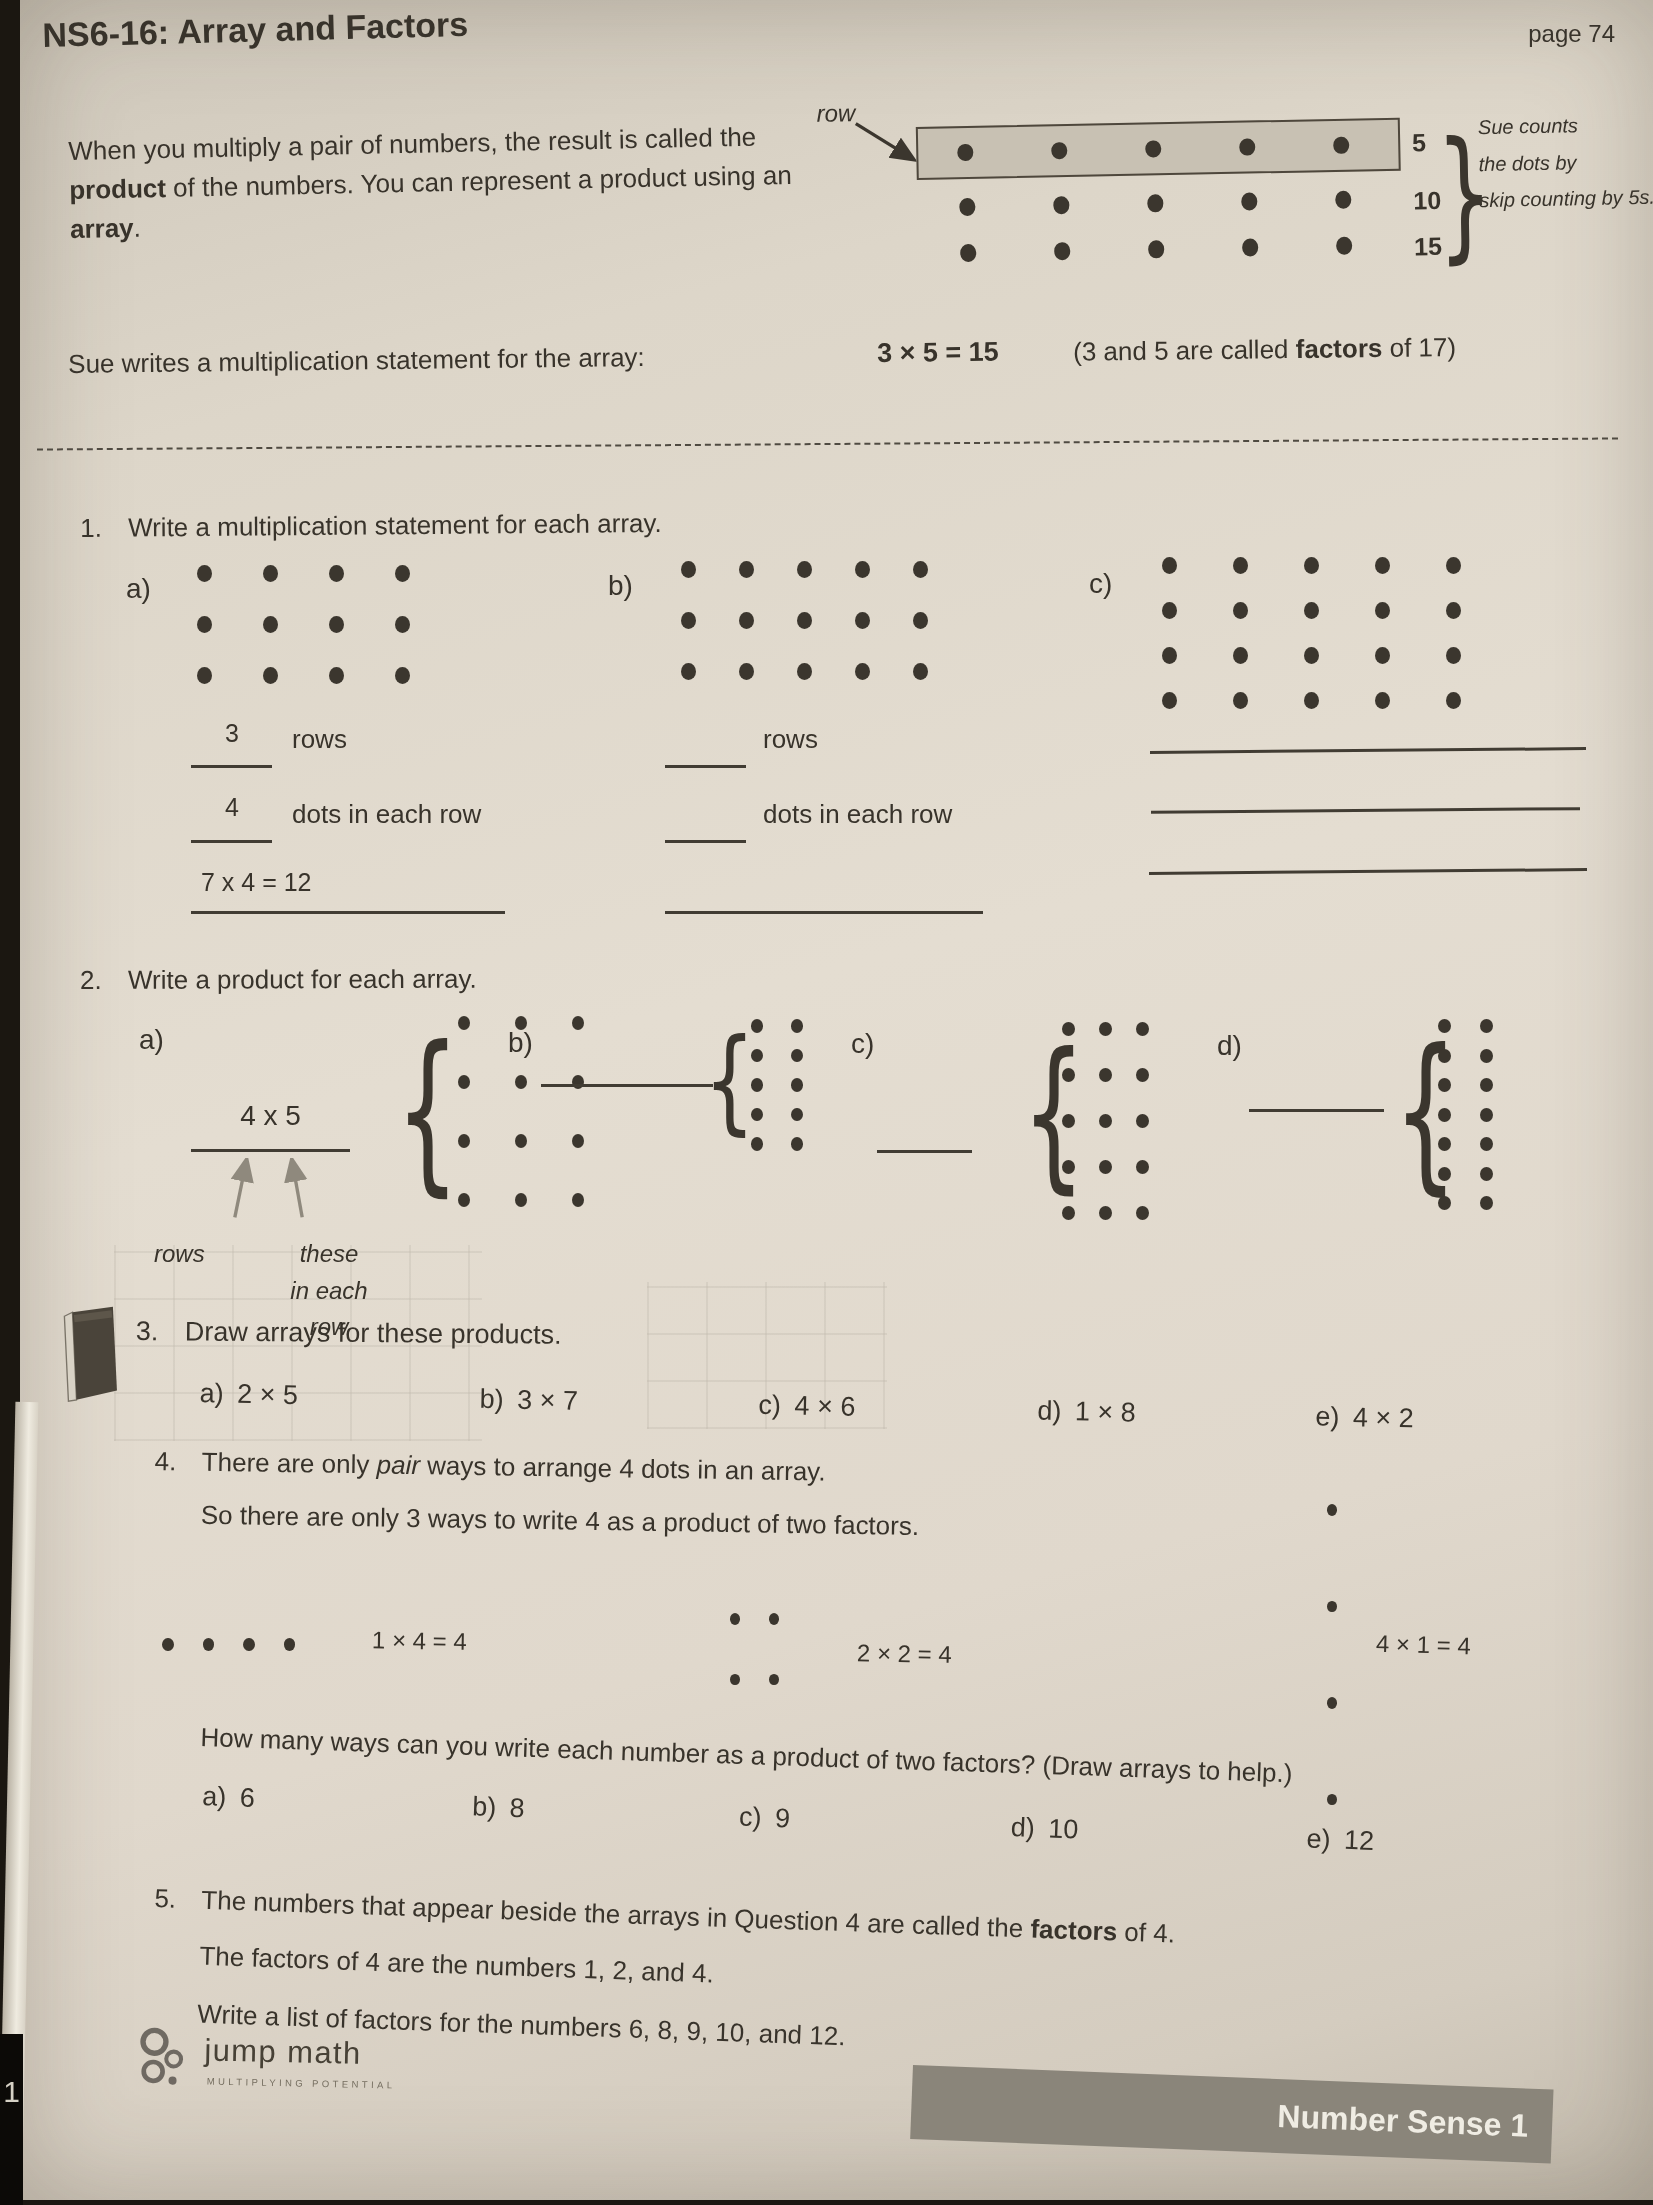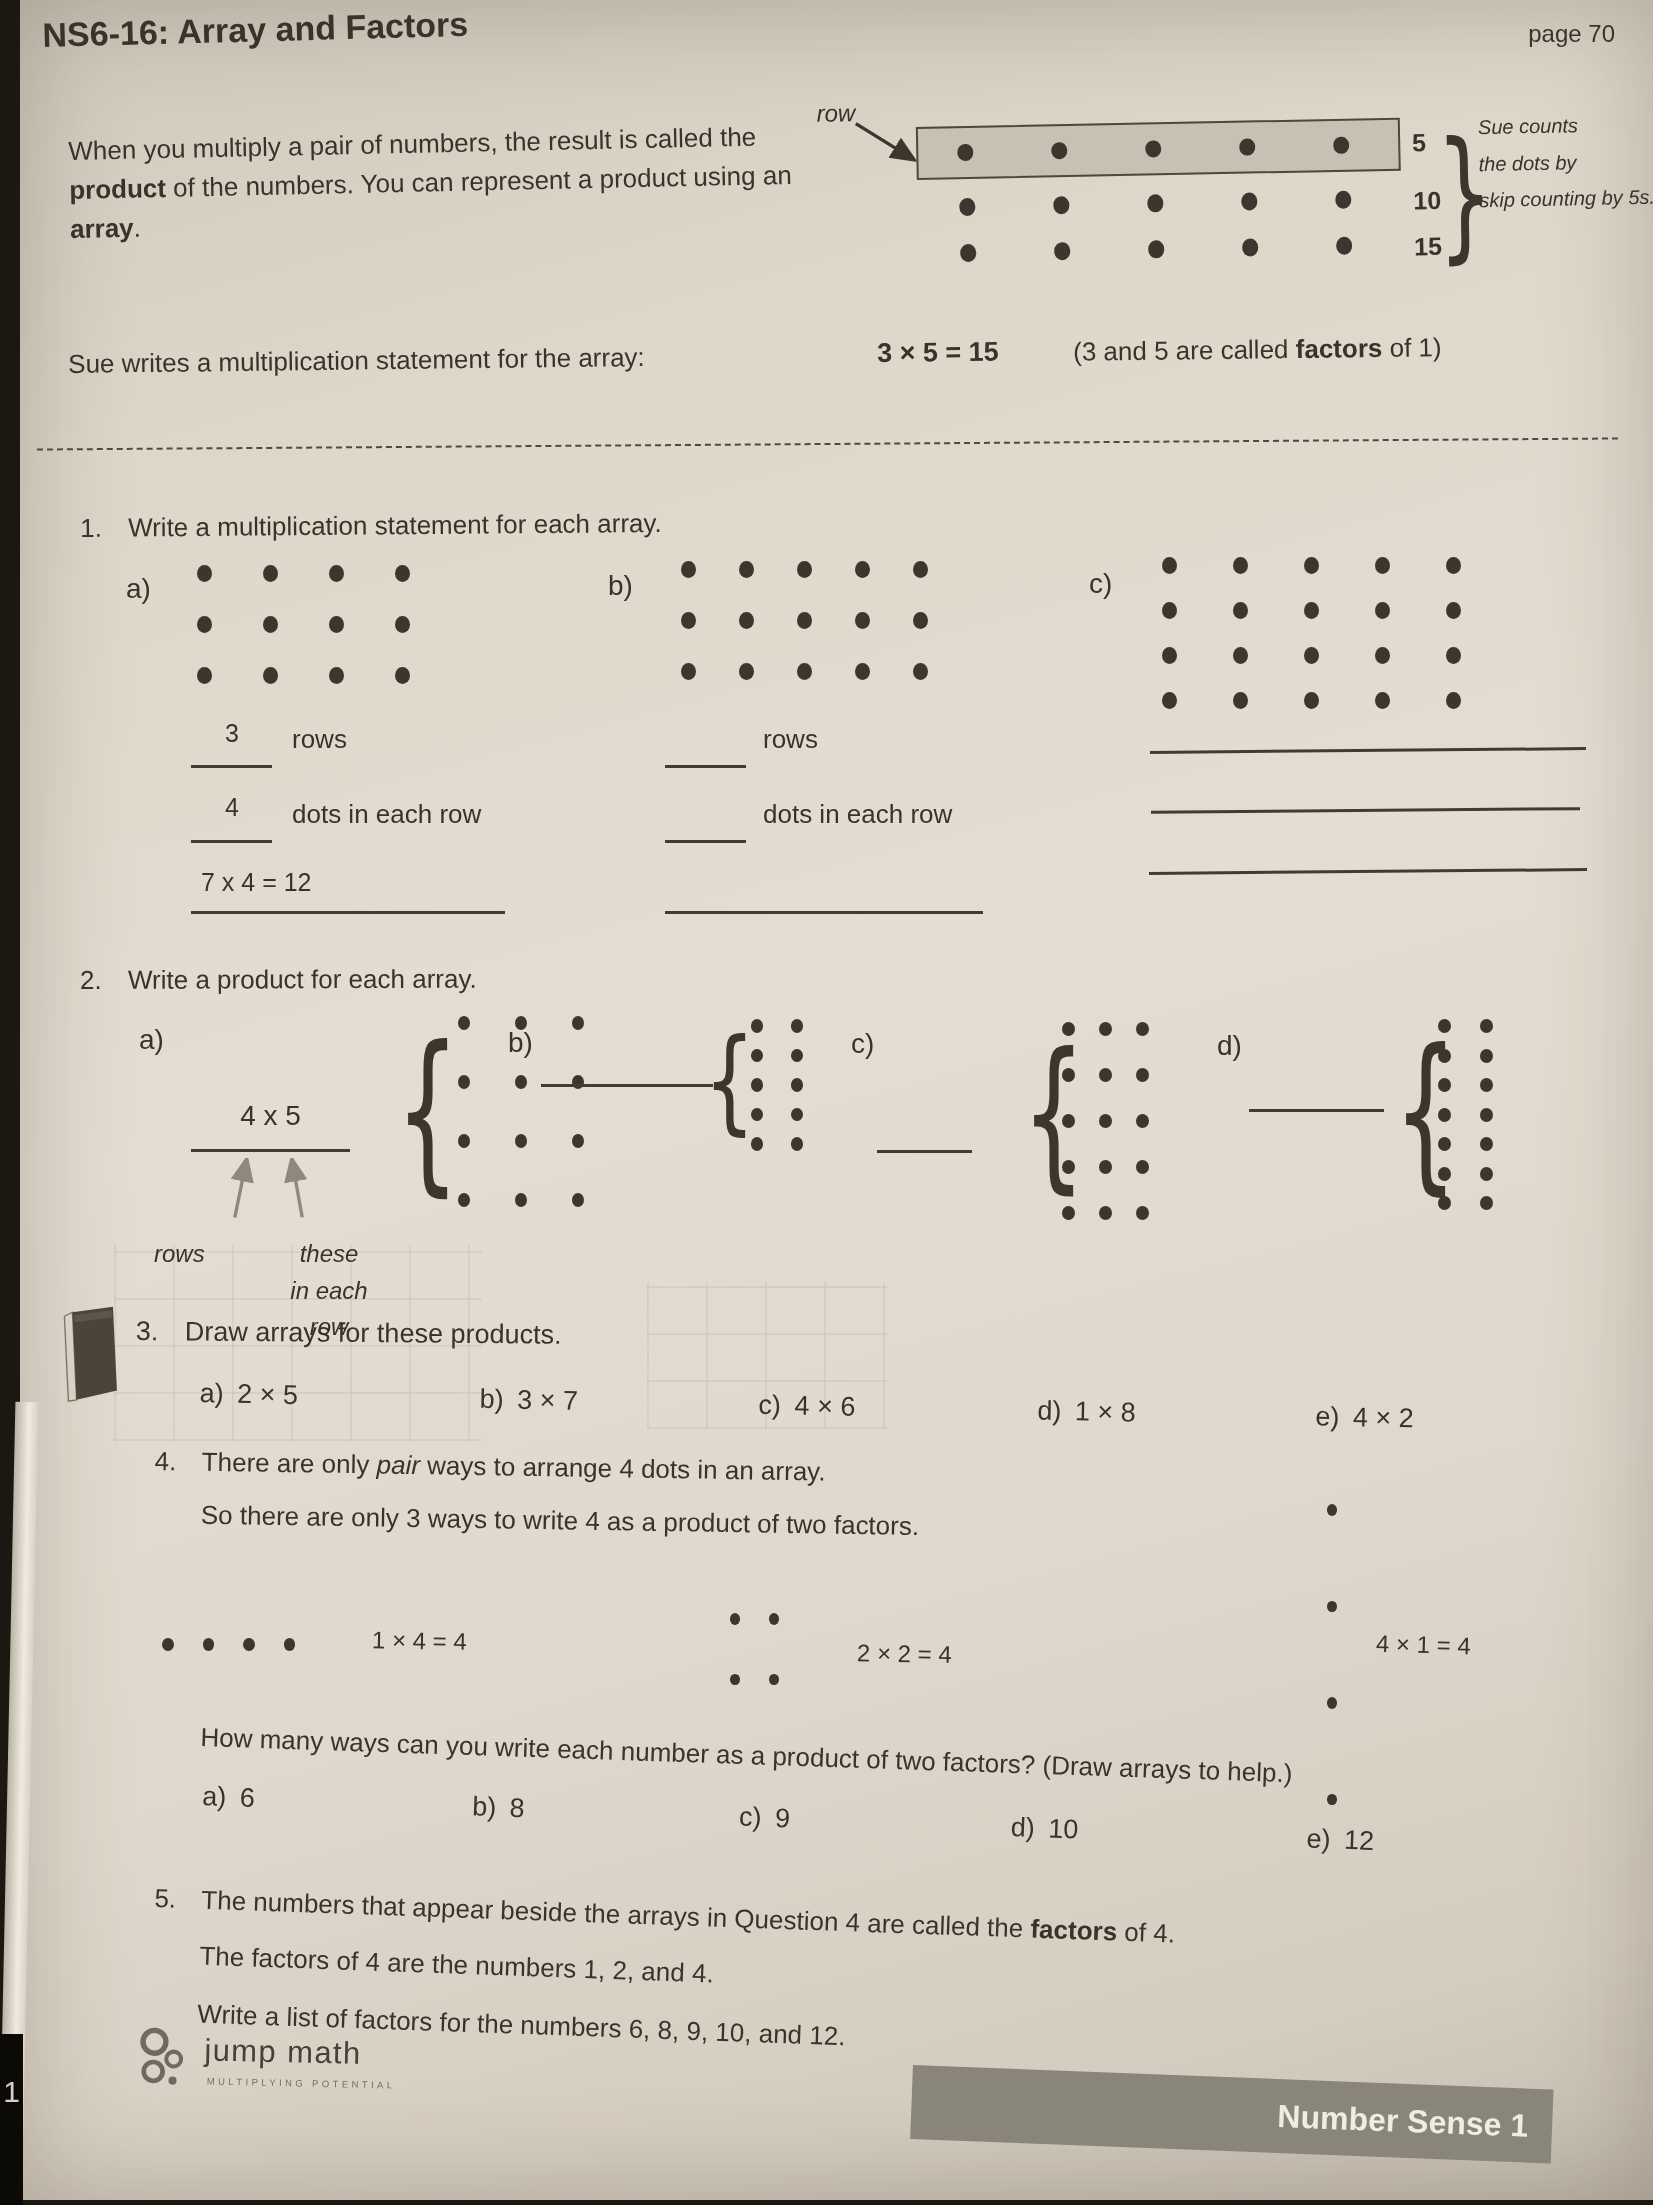--- a/index.html
+++ b/index.html
@@ -38,21 +38,21 @@
 <div class="abs" style="left:0;top:2034px;width:23px;height:172px;background:#0c0a07;display:flex;justify-content:center;">
   <span style="color:#d6d1c5;font-size:30px;margin-top:41px;">1</span>
 </div>
 
 <div class="abs" style="left:0;top:0;width:1654px;height:2205px;">
 
   <div class="ghost-grid" style="left:114px;top:1245px;width:368px;height:196px;"></div>
   <div class="ghost-grid" style="left:647px;top:1282px;width:240px;height:147px;"></div>
 
   <div class="abs b" style="left:42px;top:16px;font-size:34px;transform:rotate(-1.5deg);transform-origin:left top;">NS6-16: Array and Factors</div>
-  <div class="abs" style="right:39px;top:20px;font-size:24px;">page 70</div>
+  <div class="abs" style="right:39px;top:20px;font-size:24px;">page 74</div>
 
   <div class="abs" style="left:68px;top:132px;width:750px;font-size:26px;line-height:1.5;transform:rotate(-1.2deg);transform-origin:left top;">
     <span>When you multiply a pair of numbers, the result is called the </span><span class="b">product</span><span> of the numbers. You can represent a product using an </span><span class="b">array</span><span>.</span>
   </div>
 
   <div class="abs" style="left:808px;top:86px;width:851px;height:209px;transform:rotate(-1.1deg);transform-origin:left top;">
     <div class="abs i" style="left:8px;top:13.5px;font-size:24px;">row</div>
     <svg class="abs" style="left:43px;top:35px;" width="71" height="49" viewBox="0 0 105 72">
       <defs>
           <marker id="ah1" markerWidth="10" markerHeight="10" refX="6" refY="3.5" orient="auto">
@@ -92,21 +92,21 @@
     </div>
     <div class="abs i" style="left:669px;top:43px;font-size:20px;">Sue counts</div>
     <div class="abs i" style="left:669px;top:80px;font-size:20px;">the dots by</div>
     <div class="abs i" style="left:669px;top:116px;font-size:20px;">skip counting by 5s.</div>
   </div>
 
   <div class="abs" style="left:68px;top:349px;width:1567px;height:43px;font-size:26px;transform:rotate(-0.7deg);transform-origin:left top;">
     <span class="abs" style="left:0;top:0;">Sue writes a multiplication statement for the array:</span>
     <span class="abs b" style="left:809px;top:-1.4px;font-size:27px;">3 × 5 = 15</span>
     <span class="abs" style="left:1005px;top:0;">
-      <span>(3 and 5 are called </span><span class="b">factors</span><span> of 1)</span>
+      <span>(3 and 5 are called </span><span class="b">factors</span><span> of 17)</span>
     </span>
   </div>
 
   <div class="abs" style="left:37px;top:443px;width:1581px;border-top:2.7px dashed #4f4a41;transform:rotate(-0.4deg);"></div>
 
   <div class="abs" style="left:80px;top:513px;font-size:26px;transform:rotate(-0.5deg);transform-origin:left top;white-space:nowrap;">
     <span>1.</span>
     <span style="margin-left:19px;">Write a multiplication statement for each array.</span>
   </div>
 

